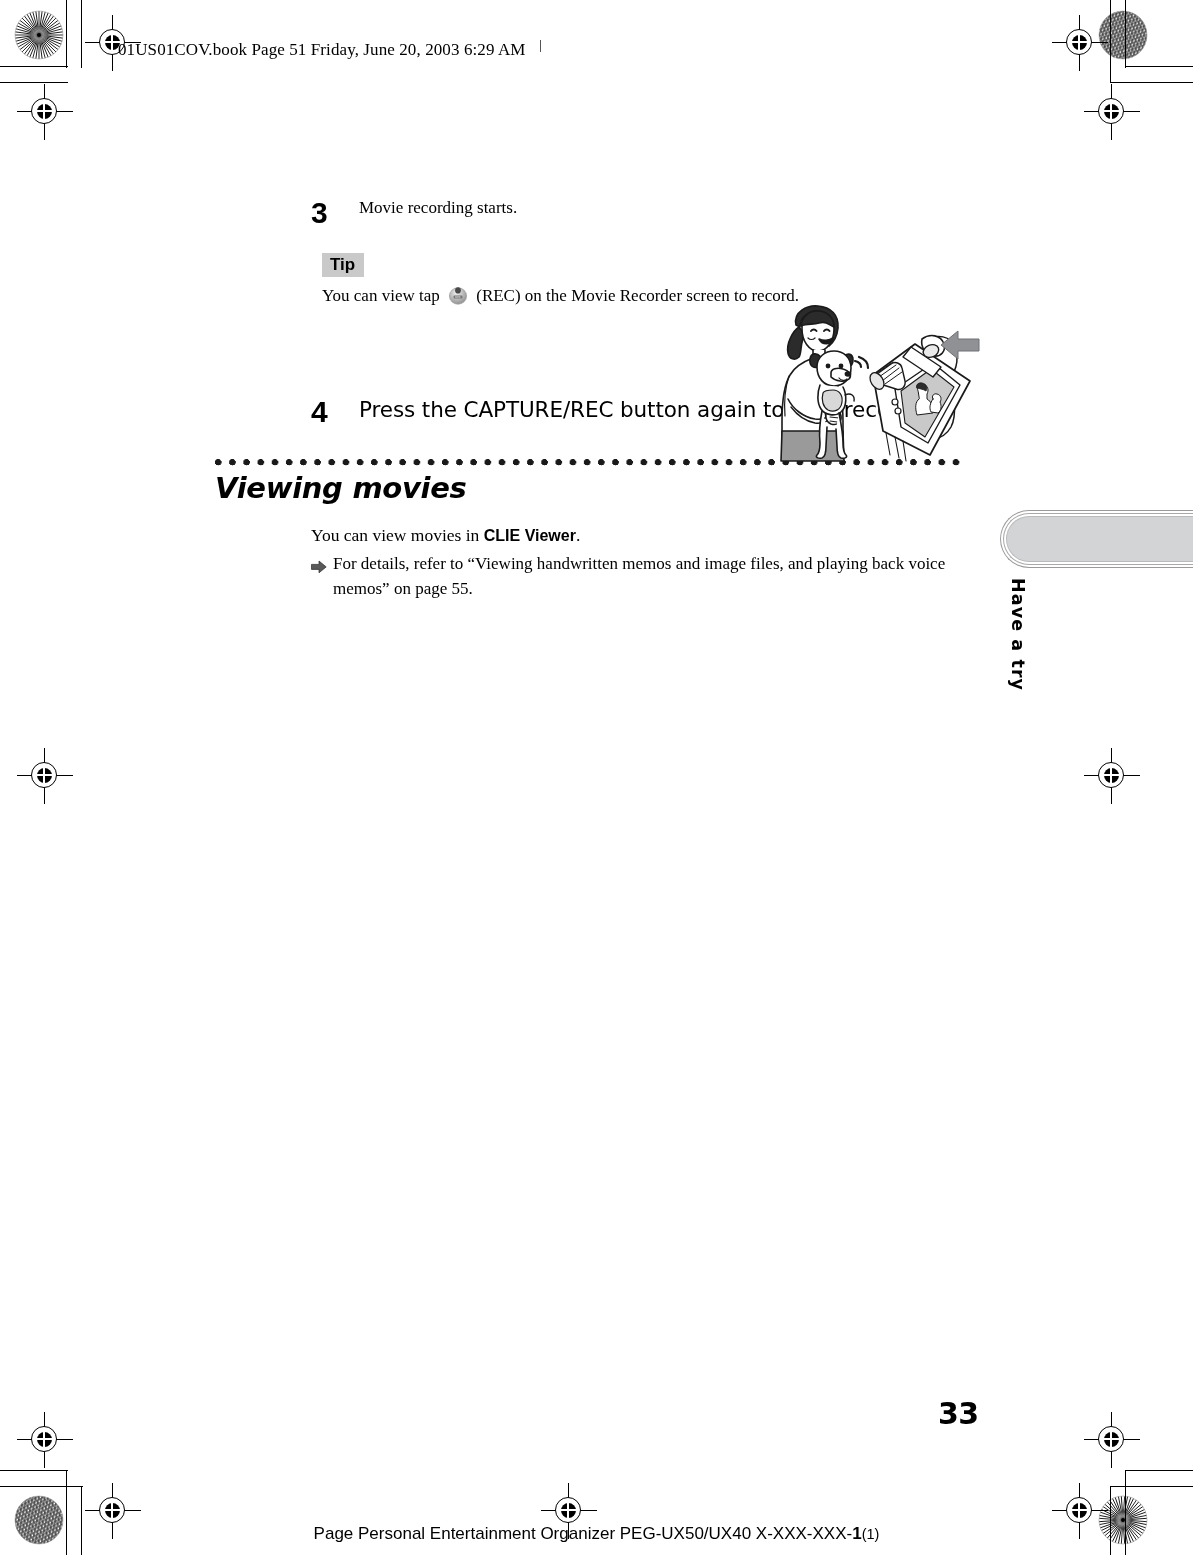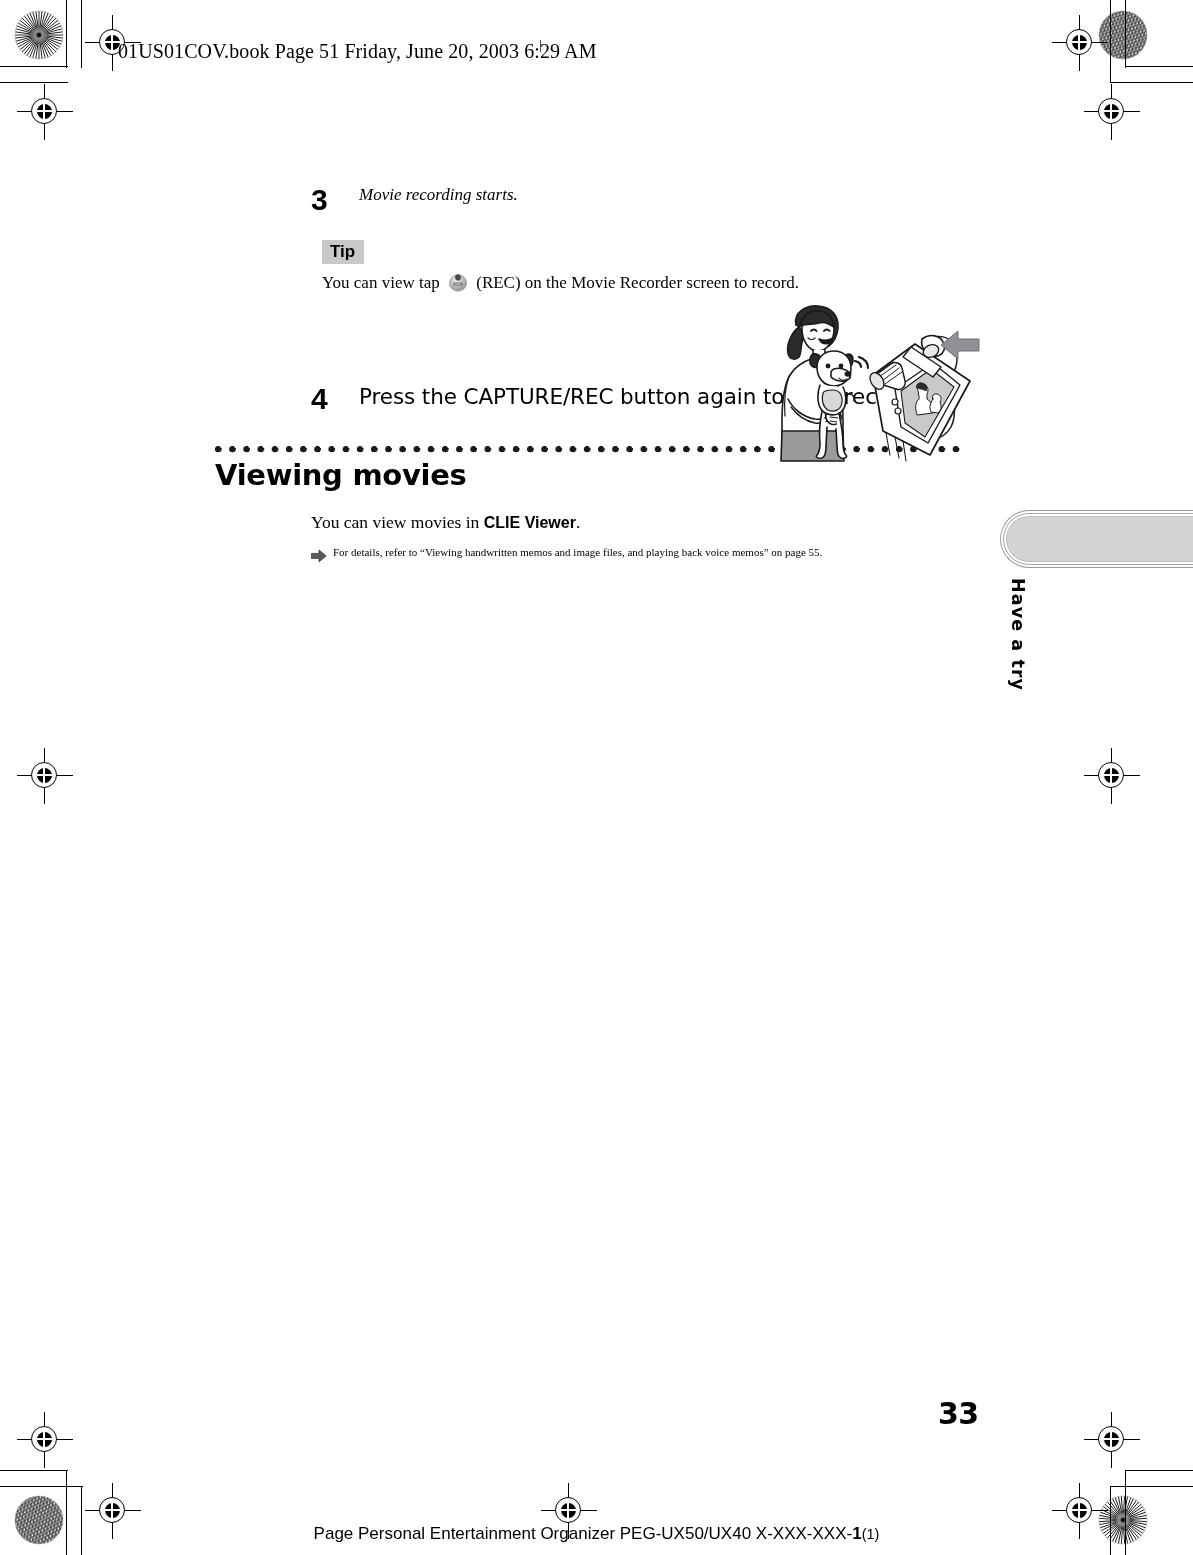--- a/index.html
+++ b/index.html
@@ -79,21 +79,21 @@
     position: absolute;
     background: #000;
   }
 
   
   .slugline {
     position: absolute;
     left: 118px;
     top: 40px;
     font-family: "Liberation Serif", serif;
-    font-size: 20px;
+    font-size: 17px;
     letter-spacing: 0.1px;
     white-space: nowrap;
   }
 
   
   .content {
     position: absolute;
     left: 215px;
     top: 180px;
     width: 760px;
@@ -119,22 +119,21 @@
     font-weight: 400;
     line-height: 1.42;
     letter-spacing: -0.1px;
     margin-left: 96px;
   }
   .step-sub {
     font-family: "Liberation Serif", serif;
     font-size: 17px;
     line-height: 1.45;
     margin-left: 96px;
-    margin-top: 3px;
-    font-style: italic;
+    margin-top: 16px;
   }
 
   
   .tipwrap {
     position: relative;
     margin-left: 107px;
     margin-top: 32px;
   }
   .tip-label {
     display: inline-block;
@@ -180,41 +179,42 @@
     background-size: 14.2px 7px;
     background-repeat: repeat-x;
     margin-bottom: 4px;
   }
   .sec-title {
     font-family: "DejaVu Sans", sans-serif;
     font-weight: bold;
     font-size: 29px;
     letter-spacing: -0.3px;
     line-height: 1.25;
+    font-style: italic;
   }
 
   .sec-para {
     font-family: "Liberation Serif", serif;
     font-size: 17.5px;
     line-height: 1.5;
     margin-left: 96px;
     margin-top: 16px;
   }
   .sec-para b {
     font-family: "Liberation Sans", sans-serif;
     font-weight: bold;
     font-size: 16px;
   }
   .refline {
     position: relative;
     font-family: "Liberation Serif", serif;
-    font-size: 11px;
+    font-size: 17px;
     line-height: 1.48;
     margin-left: 96px;
-    margin-top: 8px;
+    margin-top: 2px;
     padding-left: 22px;
     width: 660px;
   }
   .arrow-ico {
     position: absolute;
     left: 0;
     top: 5px;
     width: 16px;
     height: 14px;
   }

